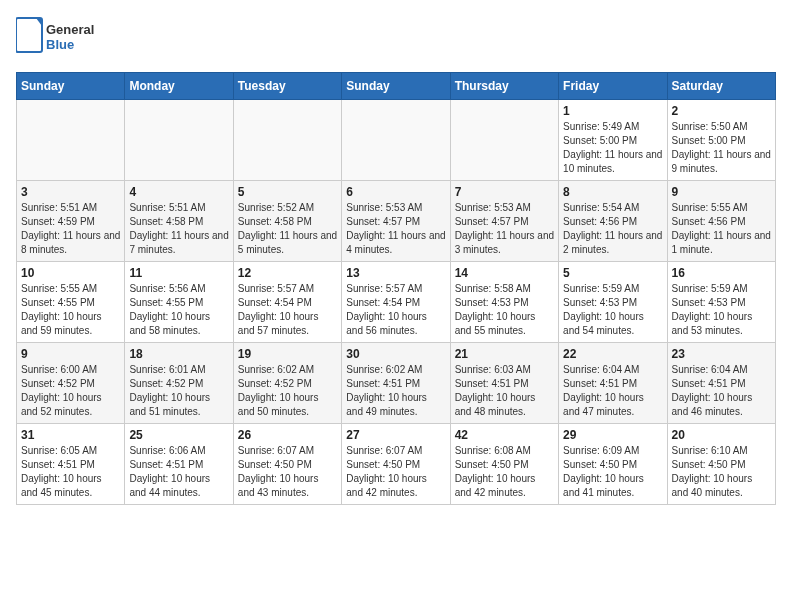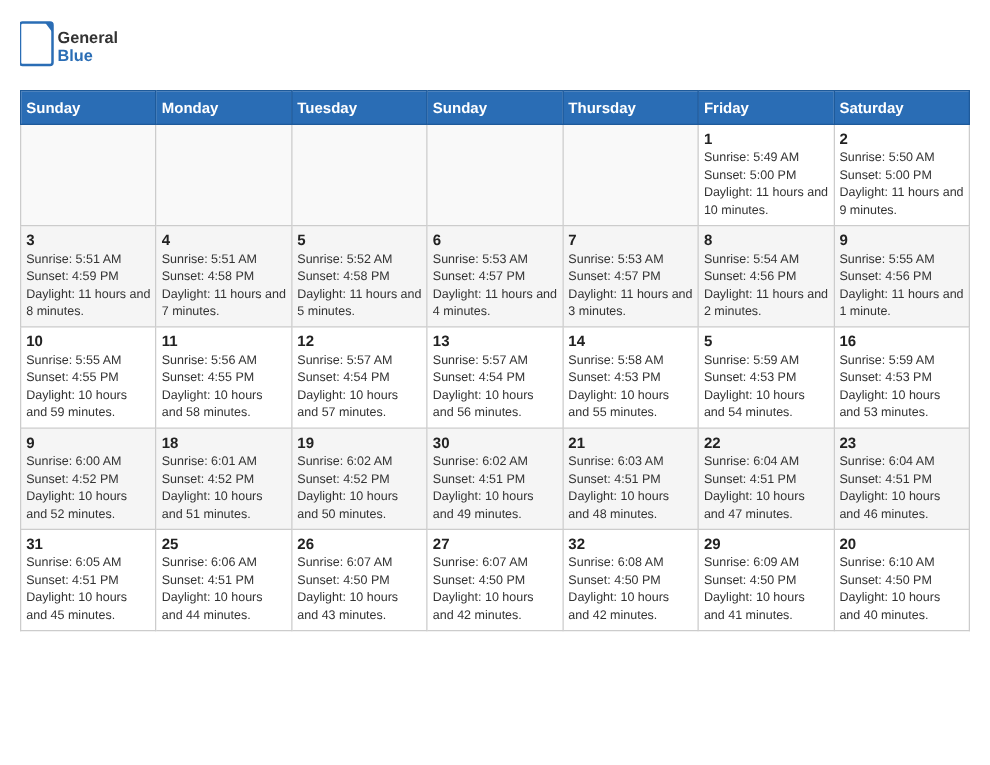--- a/index.html
+++ b/index.html
@@ -219,21 +219,21 @@
         </td>
         <td>
           <div class="day-number">26</div>
           <div class="day-info">Sunrise: 6:07 AM<br>Sunset: 4:50 PM<br>Daylight: 10 hours and 43 minutes.</div>
         </td>
         <td>
           <div class="day-number">27</div>
           <div class="day-info">Sunrise: 6:07 AM<br>Sunset: 4:50 PM<br>Daylight: 10 hours and 42 minutes.</div>
         </td>
         <td>
-          <div class="day-number">32</div>
+          <div class="day-number">42</div>
           <div class="day-info">Sunrise: 6:08 AM<br>Sunset: 4:50 PM<br>Daylight: 10 hours and 42 minutes.</div>
         </td>
         <td>
           <div class="day-number">29</div>
           <div class="day-info">Sunrise: 6:09 AM<br>Sunset: 4:50 PM<br>Daylight: 10 hours and 41 minutes.</div>
         </td>
         <td>
           <div class="day-number">20</div>
           <div class="day-info">Sunrise: 6:10 AM<br>Sunset: 4:50 PM<br>Daylight: 10 hours and 40 minutes.</div>
         </td>

